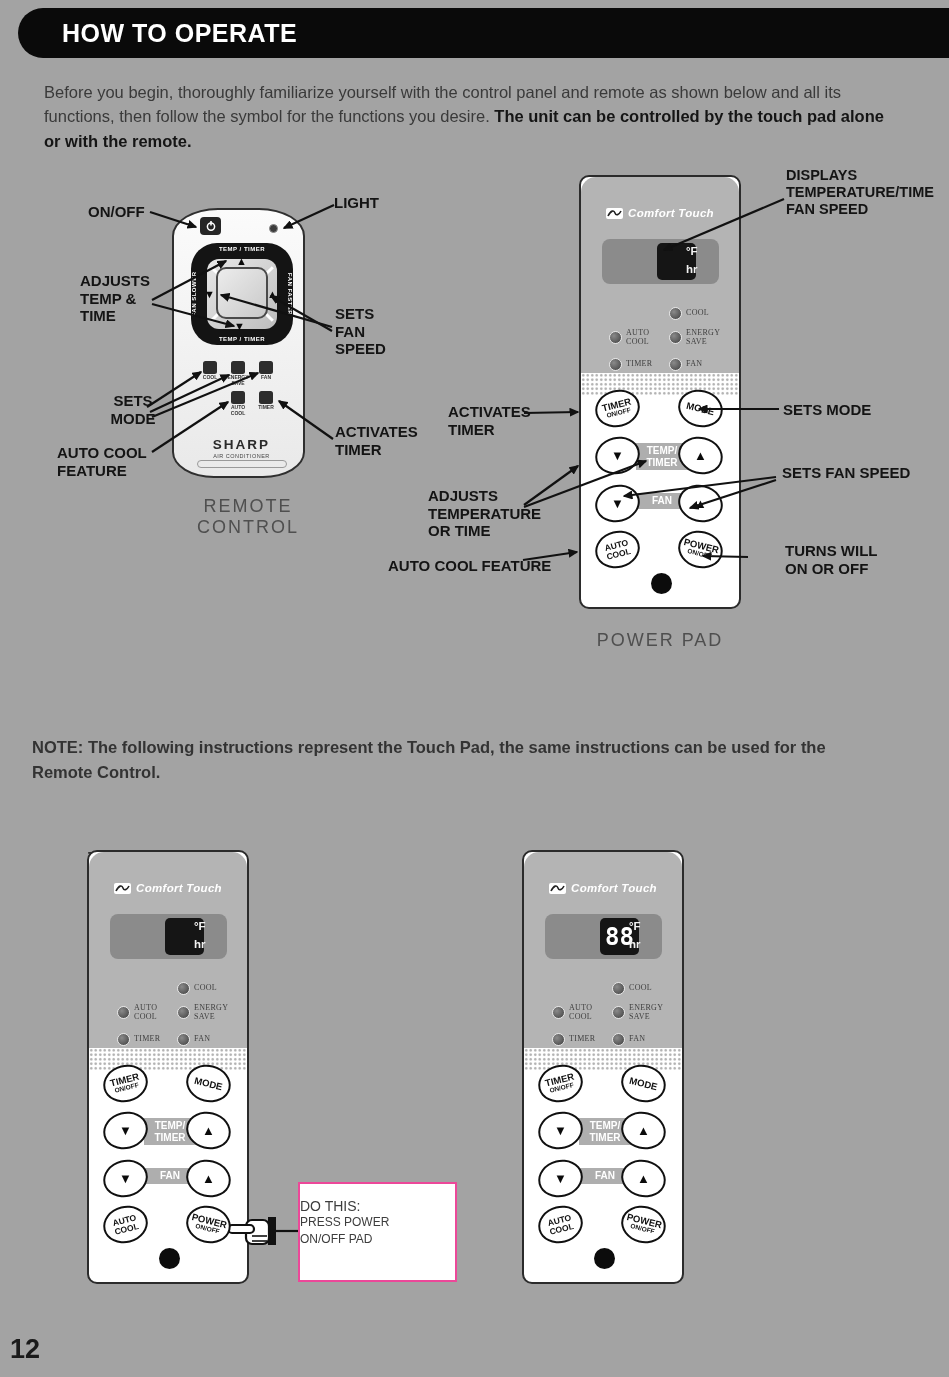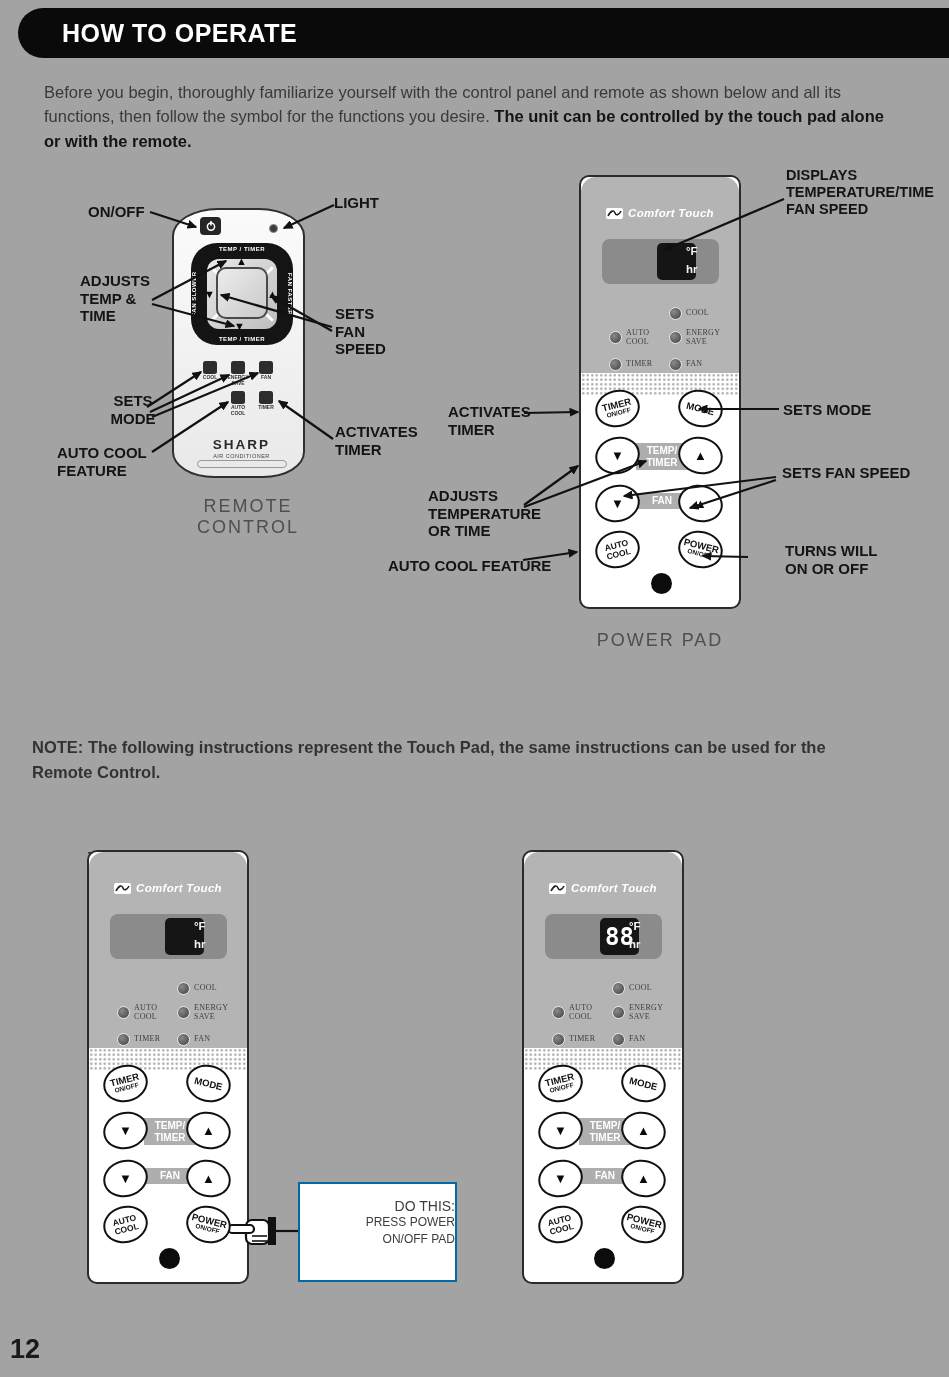--- a/index.html
+++ b/index.html
@@ -111,21 +111,21 @@
   .tag { position:absolute; background:#aeaeae; color:#fff; font-weight:bold;
     font-size:10px; text-align:center; line-height:1.15; white-space:pre-line;
     z-index:0; padding:2px 0; }
   .tag-tt { left:55px; top:266px; width:52px; }
   .tag-fan { left:55px; top:316px; width:52px; }
   .pad-dot { position:absolute; left:70px; top:396px; width:21px; height:21px;
     border-radius:50%; background:#0c0c0c; }
 
   
   #do-this { position:absolute; left:298px; top:1182px; width:159px; height:100px;
-    border:2px solid #0369a1; background:#fff; text-align:right; }
+    border:2px solid #ec4899; background:#fff; text-align:left; }
   #do-this .dt-title { margin-top:14px; font-size:14px; color:#3d3d3d; }
   #do-this .dt-body { margin-top:0; font-size:12px; color:#3d3d3d;
     line-height:1.45; white-space:pre-line; }
 
   #page-num { position:absolute; left:10px; top:1334px; font-size:27px;
     font-weight:bold; color:#1a1a1a; }
 
   #arrows { position:absolute; left:0; top:0; z-index:5; pointer-events:none; }
 </style>
 </head>

